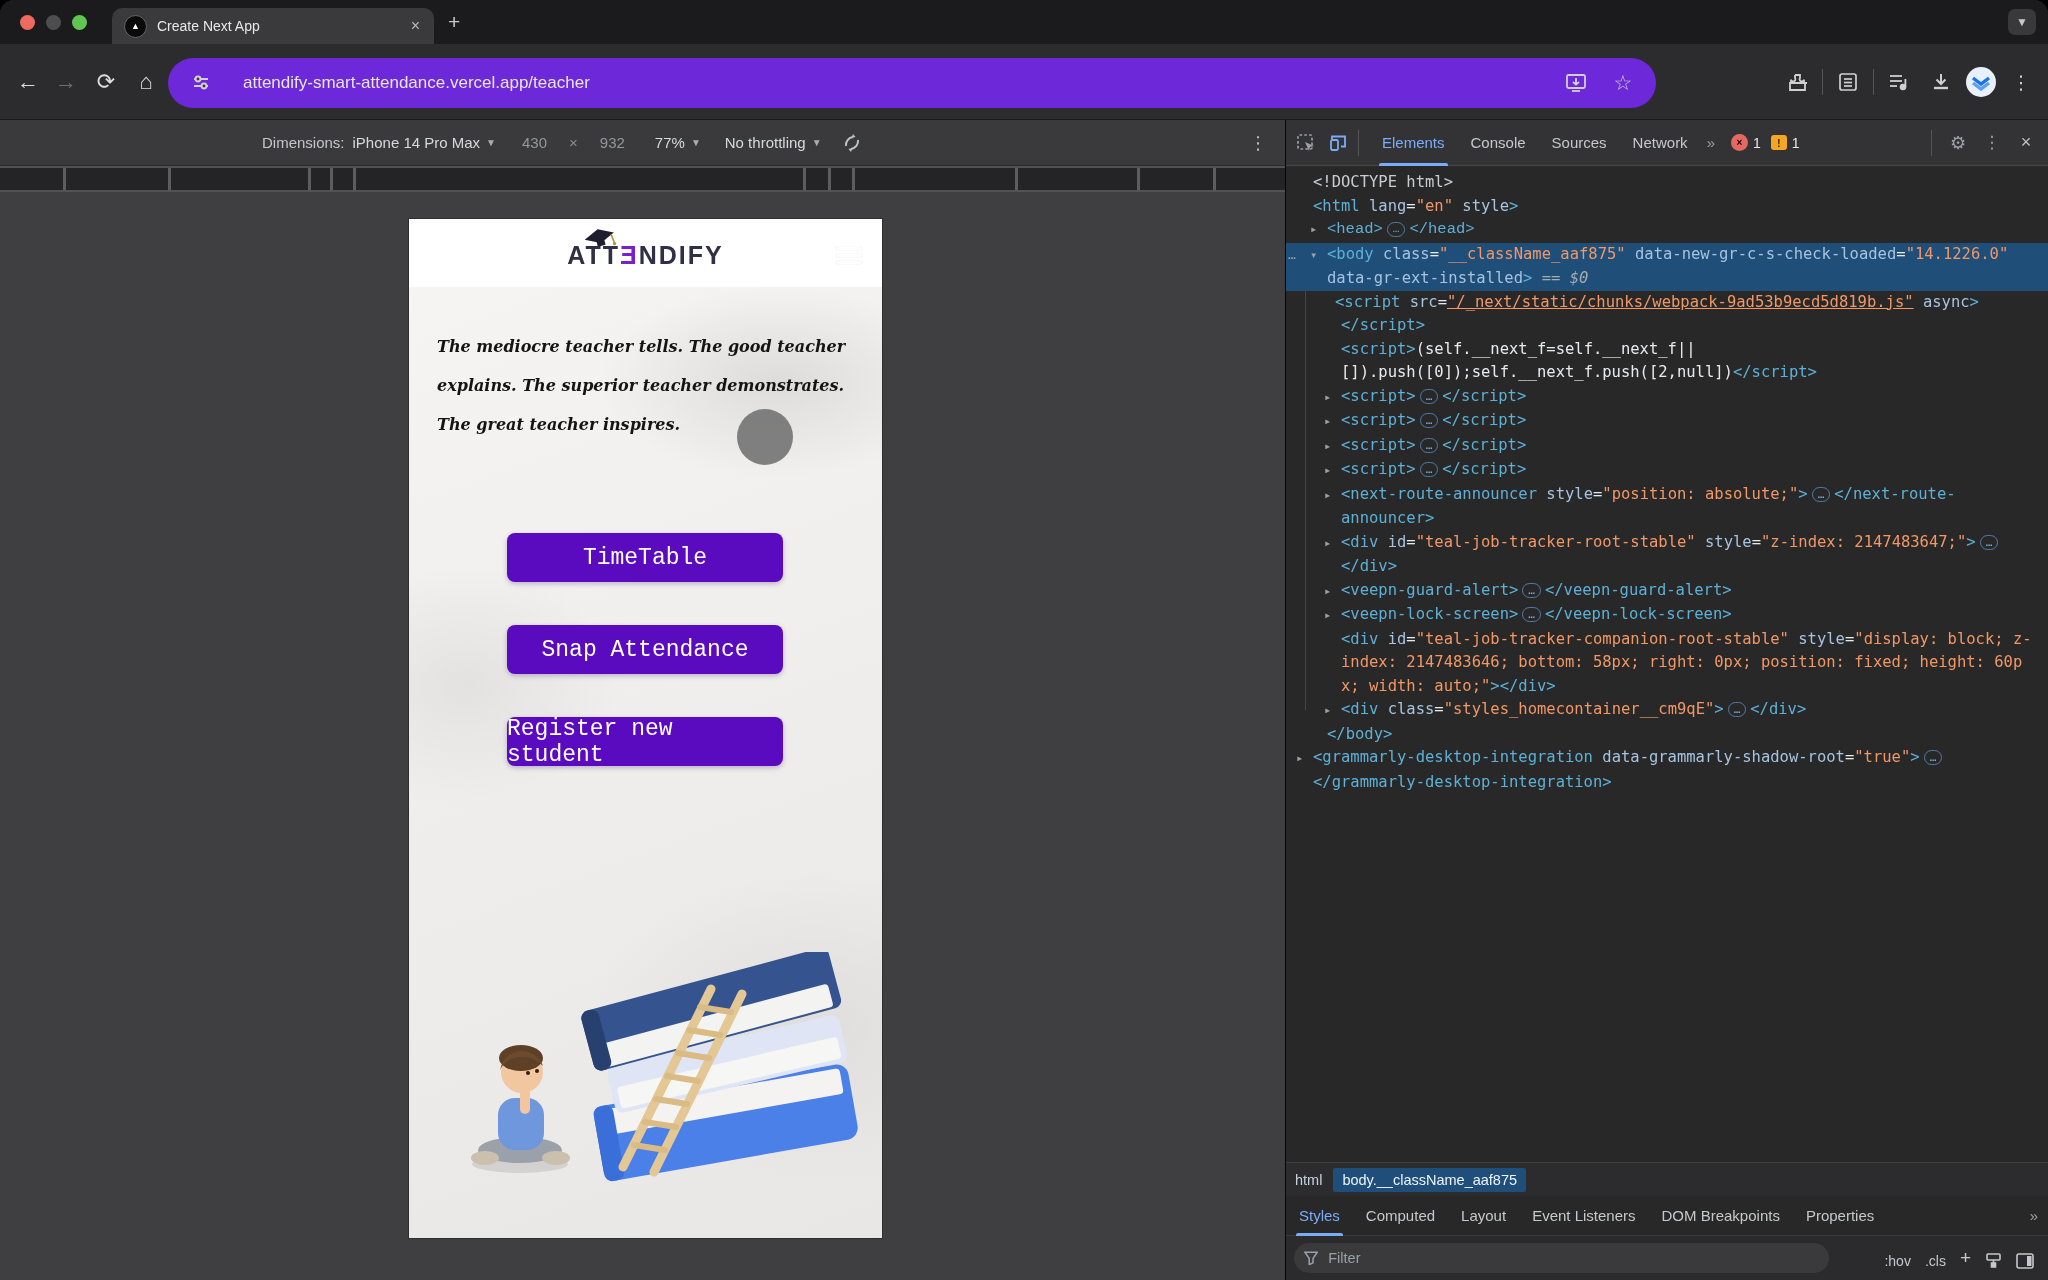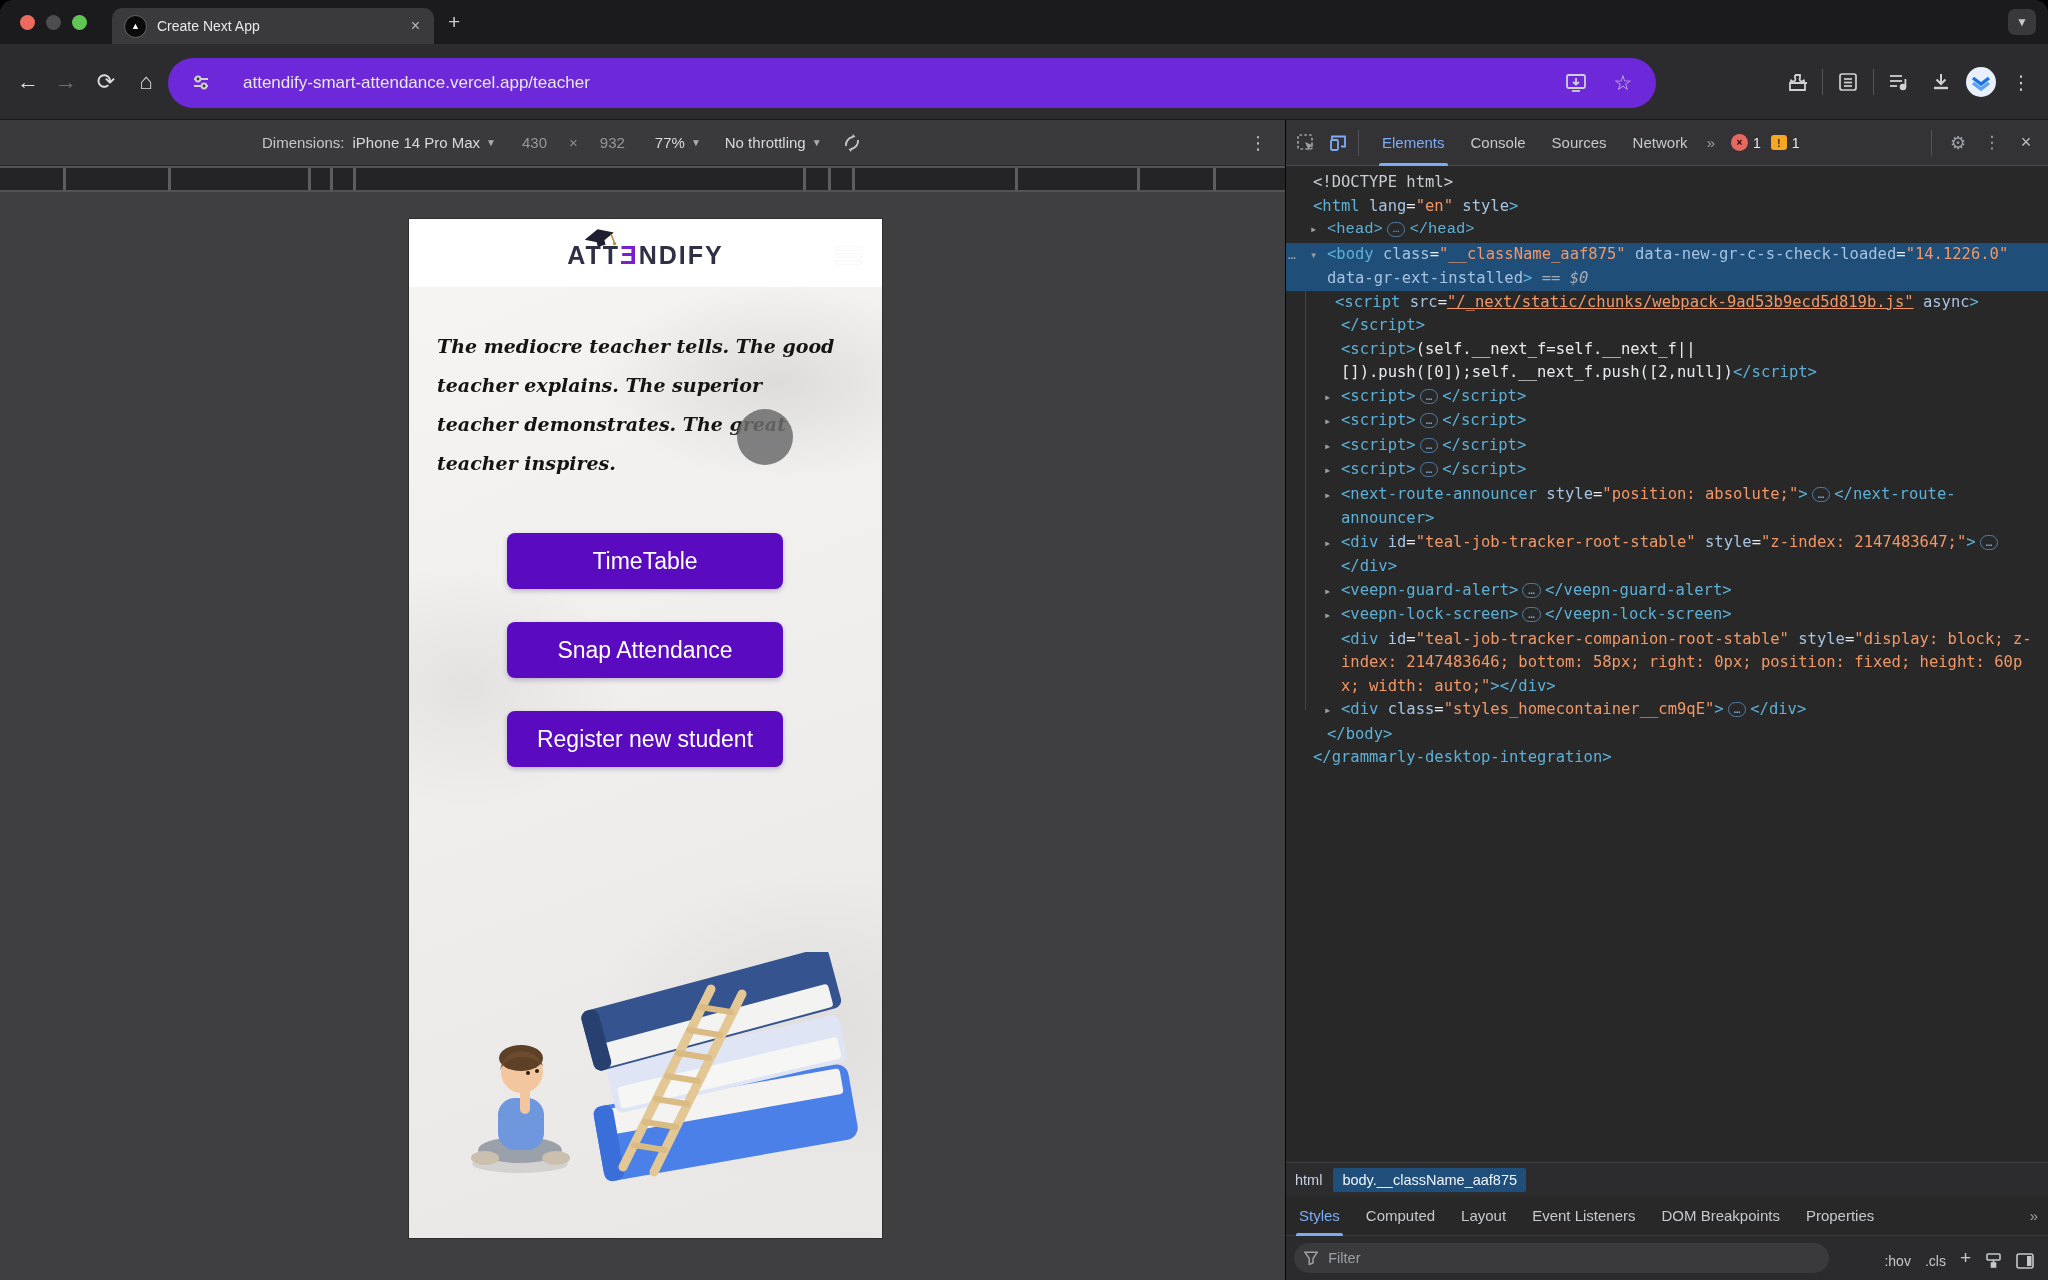--- a/index.html
+++ b/index.html
@@ -53,25 +53,25 @@
   .logo .acc{color:#7a1fd0;}
   .cap{position:absolute;left:174px;top:8px;transform:rotate(-14deg);}
   .burger{position:absolute;right:20px;top:28px;width:26px;}
   .burger div{height:3px;background:#fdfdfd;box-shadow:0 0 1px rgba(0,0,0,0.25);margin-bottom:4px;border-radius:1px;}
   .pbody{position:absolute;left:0;top:68px;width:473px;height:951px;background-color:#eceae9;
     background-image:radial-gradient(ellipse 300px 160px at 78% 10%, #dddcda 0%, rgba(221,220,218,0) 60%),
     radial-gradient(ellipse 260px 200px at 12% 42%, #e3e2e0 0%, rgba(227,226,224,0) 60%),
     radial-gradient(ellipse 340px 240px at 85% 78%, #dfdedd 0%, rgba(223,222,221,0) 65%),
     linear-gradient(160deg,#f5f4f3,#e8e7e5);}
   .quote{position:absolute;left:28px;top:40px;width:412px;font-family:"DejaVu Serif",serif;font-style:italic;
-         font-weight:600;font-size:19px;line-height:39px;color:#141414;}
+         font-weight:600;font-size:16px;line-height:39px;color:#141414;}
   .cursor-dot{position:absolute;left:328px;top:122px;width:56px;height:56px;border-radius:50%;background:rgba(108,108,108,0.85);}
   .btns{position:absolute;left:98px;top:246px;width:276px;}
-  .abtn{width:276px;height:56px;margin-bottom:33px;background:#5a0bc0;border-radius:8px;color:#ffffff;
-        font-family:Liberation Sans, sans-serif;font-size:23px;display:flex;align-items:center;justify-content:center;
+  .abtn{width:276px;height:49px;margin-bottom:43px;background:#5a0bc0;border-radius:8px;color:#ffffff;
+        font-family:Liberation Mono, monospace;font-size:23px;display:flex;align-items:center;justify-content:center;
         box-shadow:0 2px 5px rgba(40,0,90,0.25);}
   .books{position:absolute;left:49px;top:665px;width:400px;height:230px;}
   
   .dt{position:absolute;left:1285px;top:120px;width:763px;height:1160px;background:#282828;border-left:1px solid #050505;box-sizing:border-box;}
   .dt-bar{position:absolute;left:0;top:0;width:100%;height:46px;background:#333336;border-bottom:1px solid #494949;
           box-sizing:border-box;display:flex;align-items:center;color:#bdc1c6;}
   .dt-bar .ic{width:32px;height:32px;display:flex;align-items:center;justify-content:center;}
   .dt-tabs{display:flex;align-items:center;height:46px;margin-left:6px;}
   .dt-tab{padding:0 13px;height:46px;display:flex;align-items:center;font-size:15px;color:#c5c8cc;position:relative;}
   .dt-tab.act{color:#7cacf8;}
@@ -391,20 +391,21 @@
         <div class="cl" style="padding-left: 38px;"><span class="gut"></span><span class="sg-tag">announcer&gt;</span></div>
         <div class="cl" style="padding-left: 38px;"><span class="gut">▸</span><span class="sg-tag">&lt;div</span><span class="sg-attr"> id</span><span class="sg-pun">=</span><span class="sg-val">"teal-job-tracker-root-stable"</span><span class="sg-attr"> style</span><span class="sg-pun">=</span><span class="sg-val">"z-index: 2147483647;"</span><span class="sg-tag">&gt;</span><span class="ell">…</span></div>
         <div class="cl" style="padding-left: 38px;"><span class="gut"></span><span class="sg-tag">&lt;/div&gt;</span></div>
         <div class="cl" style="padding-left: 38px;"><span class="gut">▸</span><span class="sg-tag">&lt;veepn-guard-alert&gt;</span><span class="ell">…</span><span class="sg-tag">&lt;/veepn-guard-alert&gt;</span></div>
         <div class="cl" style="padding-left: 38px;"><span class="gut">▸</span><span class="sg-tag">&lt;veepn-lock-screen&gt;</span><span class="ell">…</span><span class="sg-tag">&lt;/veepn-lock-screen&gt;</span></div>
         <div class="cl" style="padding-left: 38px;"><span class="gut"></span><span class="sg-tag">&lt;div</span><span class="sg-attr"> id</span><span class="sg-pun">=</span><span class="sg-val">"teal-job-tracker-companion-root-stable"</span><span class="sg-attr"> style</span><span class="sg-pun">=</span><span class="sg-val">"display: block; z-</span></div>
         <div class="cl" style="padding-left: 38px;"><span class="gut"></span><span class="sg-val">index: 2147483646; bottom: 58px; right: 0px; position: fixed; height: 60p</span></div>
         <div class="cl" style="padding-left: 38px;"><span class="gut"></span><span class="sg-val">x; width: auto;"</span><span class="sg-tag">&gt;&lt;/div&gt;</span></div>
         <div class="cl" style="padding-left: 38px;"><span class="gut">▸</span><span class="sg-tag">&lt;div</span><span class="sg-attr"> class</span><span class="sg-pun">=</span><span class="sg-val">"styles_homecontainer__cm9qE"</span><span class="sg-tag">&gt;</span><span class="ell">…</span><span class="sg-tag">&lt;/div&gt;</span></div>
         <div class="cl" style="padding-left: 24px;"><span class="gut"></span><span class="sg-tag">&lt;/body&gt;</span></div>
+        <div class="cl" style="padding-left: 10px;"><span class="gut">▸</span><span class="sg-tag">&lt;grammarly-desktop-integration</span><span class="sg-attr"> data-grammarly-shadow-root</span><span class="sg-pun">=</span><span class="sg-val">"true"</span><span class="sg-tag">&gt;</span><span class="ell">…</span></div>
         <div class="cl" style="padding-left: 10px;"><span class="gut"></span><span class="sg-tag">&lt;/grammarly-desktop-integration&gt;</span></div>
       </div>
 
     <div class="crumbs" id="crumbBar">
         <span class="crumb">html</span>
         <span class="crumb act">body.__className_aaf875</span>
       </div>
 
     <div class="ptabs" id="panelTabs">
         <span class="ptab act">Styles</span>

